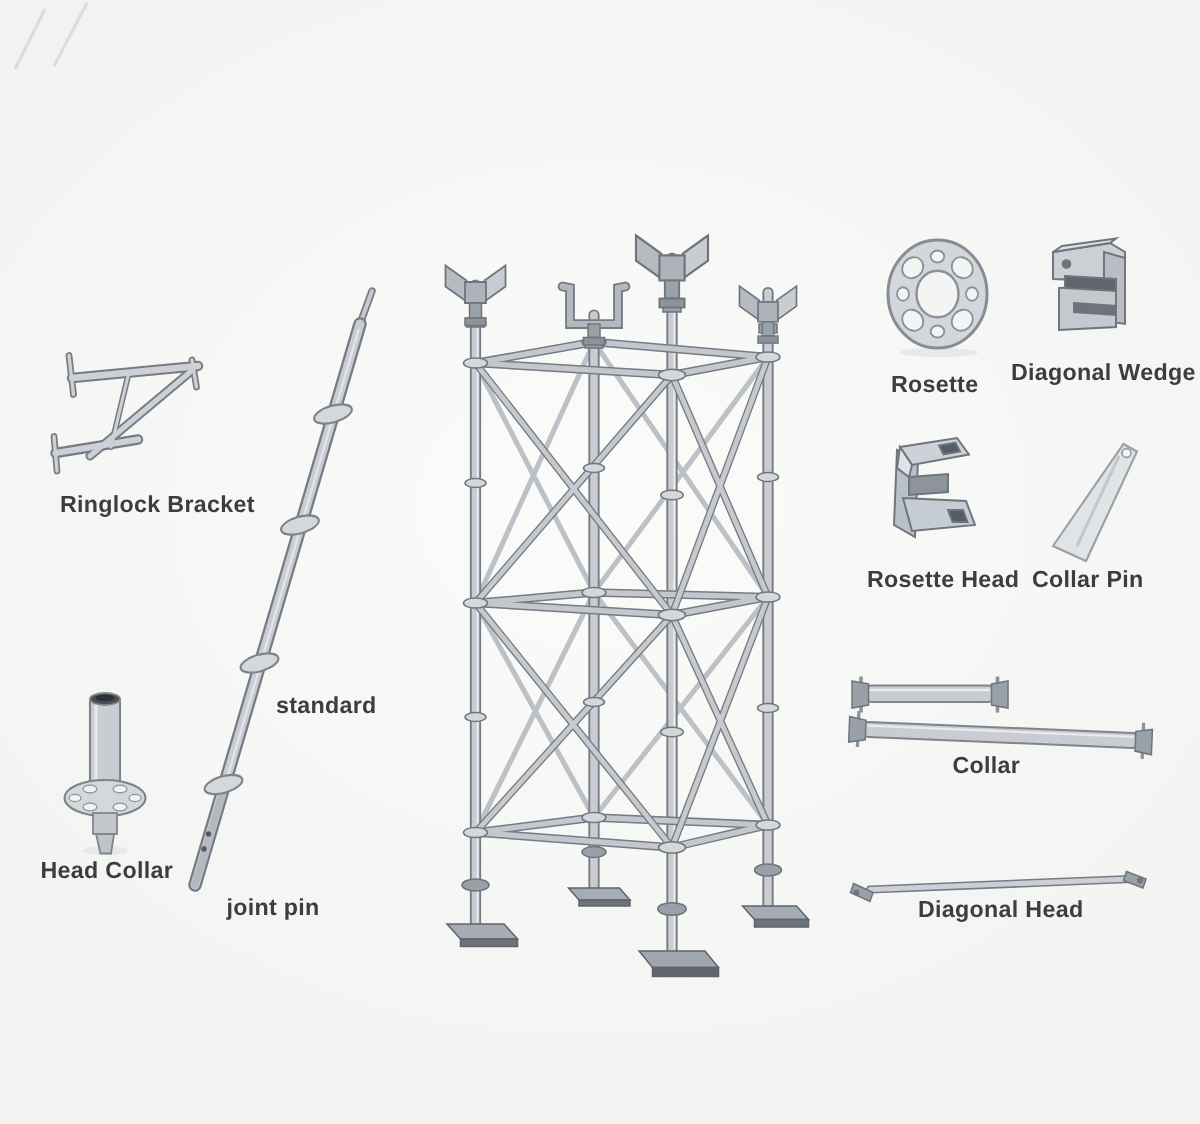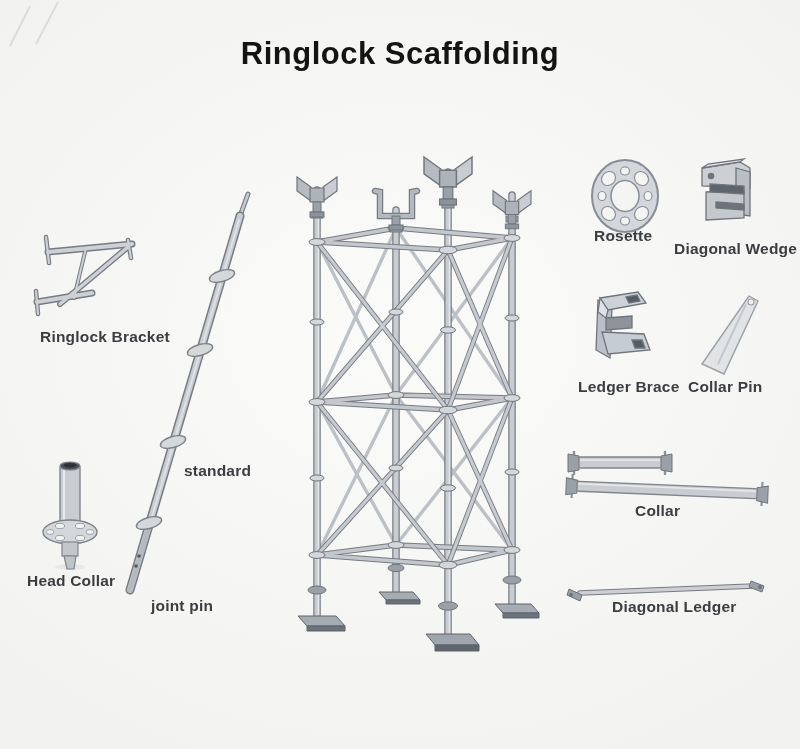--- a/index.html
+++ b/index.html
@@ -21,21 +21,20 @@
 </style>
 </head>
 <body>
 
 <div id="canvas">
 
   <svg class="abs" style="left:0;top:0" width="80" height="60">
     <path d="M10,46 L30,6 M36,44 L58,2" stroke="#dcdcdc" stroke-width="2" fill="none"></path>
   </svg>
 
-  <div class="abs title">Ringlock Scaffolding</div>
 
   <svg class="abs" style="left:28px;top:232px" width="145" height="100" viewBox="0 0 145 100">
     <g stroke-linecap="round" fill="none">
       <g stroke="#767c83">
         <path d="M20,20 L104,12" stroke-width="7"></path>
         <path d="M18,5 L21,31" stroke-width="4.5"></path>
         <path d="M100,8 L103,26" stroke-width="4.5"></path>
         <path d="M100,15 L32,72" stroke-width="6"></path>
         <path d="M58,16 L46,66" stroke-width="4"></path>
         <path d="M9,70 L64,61" stroke-width="7"></path>
@@ -192,21 +191,21 @@
       <ellipse cx="37" cy="13" rx="4.5" ry="4"></ellipse>
       <ellipse cx="37" cy="63" rx="4.5" ry="4"></ellipse>
       <ellipse cx="14" cy="38" rx="4" ry="4.5"></ellipse>
       <ellipse cx="60" cy="38" rx="4" ry="4.5"></ellipse>
       <ellipse cx="20.5" cy="20.5" rx="7.5" ry="6.5" transform="rotate(-45 20.5 20.5)"></ellipse>
       <ellipse cx="53.5" cy="20.5" rx="7.5" ry="6.5" transform="rotate(45 53.5 20.5)"></ellipse>
       <ellipse cx="20.5" cy="55.5" rx="7.5" ry="6.5" transform="rotate(45 20.5 55.5)"></ellipse>
       <ellipse cx="53.5" cy="55.5" rx="7.5" ry="6.5" transform="rotate(-45 53.5 55.5)"></ellipse>
     </g>
   </svg>
-  <div class="abs part-label" style="left:594px;top:227px">Rosette</div>
+  <div class="abs part-label" style="left:594px;top:248px">Rosette</div>
 
   <svg class="abs" style="left:682px;top:158px" width="74" height="74" viewBox="0 0 74 74">
     <g stroke="#6f757c" stroke-width="1.3">
       <polygon points="20,10 58,4 68,10 68,30 20,28" fill="#ccd0d5"></polygon>
       <polygon points="20,10 58,4 62,1 26,6" fill="#e0e3e6"></polygon>
       <polygon points="54,10 68,14 68,58 54,56" fill="#b9bec4"></polygon>
       <polygon points="24,34 62,32 62,60 24,62" fill="#c4c9ce"></polygon>
       <polygon points="28,26 62,28 62,36 28,34" fill="#5f656c"></polygon>
       <polygon points="34,44 62,46 62,52 34,50" fill="#6d737a"></polygon>
       <circle cx="29" cy="18" r="2.6" fill="#6d737a"></circle>
@@ -218,21 +217,21 @@
     <g stroke="#6f757c" stroke-width="1.3">
       <polygon points="12,14 26,20 24,72 10,64" fill="#b9c0c8"></polygon>
       <polygon points="14,12 52,6 60,17 22,24" fill="#cdd2d8"></polygon>
       <polygon points="40,11 51,9 54,15 43,17" fill="#565c63"></polygon>
       <polygon points="20,32 46,30 46,42 20,44" fill="#8d949c"></polygon>
       <polygon points="16,46 58,48 64,64 22,68" fill="#c6ccd3"></polygon>
       <polygon points="46,54 56,54 59,62 49,62" fill="#565c63"></polygon>
       <polygon points="14,12 22,24 20,32 12,26" fill="#dfe2e6"></polygon>
     </g>
   </svg>
-  <div class="abs part-label" style="left:578px;top:378px">Ledger Brace</div>
+  <div class="abs part-label" style="left:578px;top:378px">Rosette Head</div>
 
   <svg class="abs" style="left:692px;top:292px" width="74" height="86" viewBox="0 0 74 86">
     <polygon points="57,4 66,9 32,82 10,72" fill="#e1e4e6" stroke="#9aa0a6" stroke-width="1.4"></polygon>
     <line x1="54" y1="12" x2="26" y2="72" stroke="#c3c7cb" stroke-width="2"></line>
     <circle cx="59" cy="10" r="3" fill="#f4f4f2" stroke="#9aa0a6" stroke-width="1.2"></circle>
   </svg>
   <div class="abs part-label" style="left:688px;top:378px">Collar Pin</div>
 
   <svg class="abs" style="left:564px;top:446px" width="208" height="62" viewBox="0 0 208 62">
 
@@ -257,15 +256,15 @@
   <div class="abs part-label" style="left:635px;top:502px">Collar</div>
 
   <svg class="abs" style="left:564px;top:576px" width="204" height="30" viewBox="0 0 204 30">
     <path d="M16,17 L190,10" stroke="#767c83" stroke-width="5.5" fill="none" stroke-linecap="round"></path>
     <path d="M16,17 L190,10" stroke="#ccd0d5" stroke-width="3.4" fill="none" stroke-linecap="round"></path>
     <polygon points="5,13 18,19 16,25 3,19" fill="#9aa0a7" stroke="#6f757c" stroke-width="1"></polygon>
     <polygon points="187,5 200,10 198,16 185,11" fill="#9aa0a7" stroke="#6f757c" stroke-width="1"></polygon>
     <circle cx="7" cy="19" r="2" fill="#6f757c"></circle>
     <circle cx="196" cy="11" r="2" fill="#6f757c"></circle>
   </svg>
-  <div class="abs part-label" style="left:612px;top:598px">Diagonal Ledger</div>
+  <div class="abs part-label" style="left:612px;top:598px">Diagonal Head</div>
 
 </div>
 
 </body></html>

